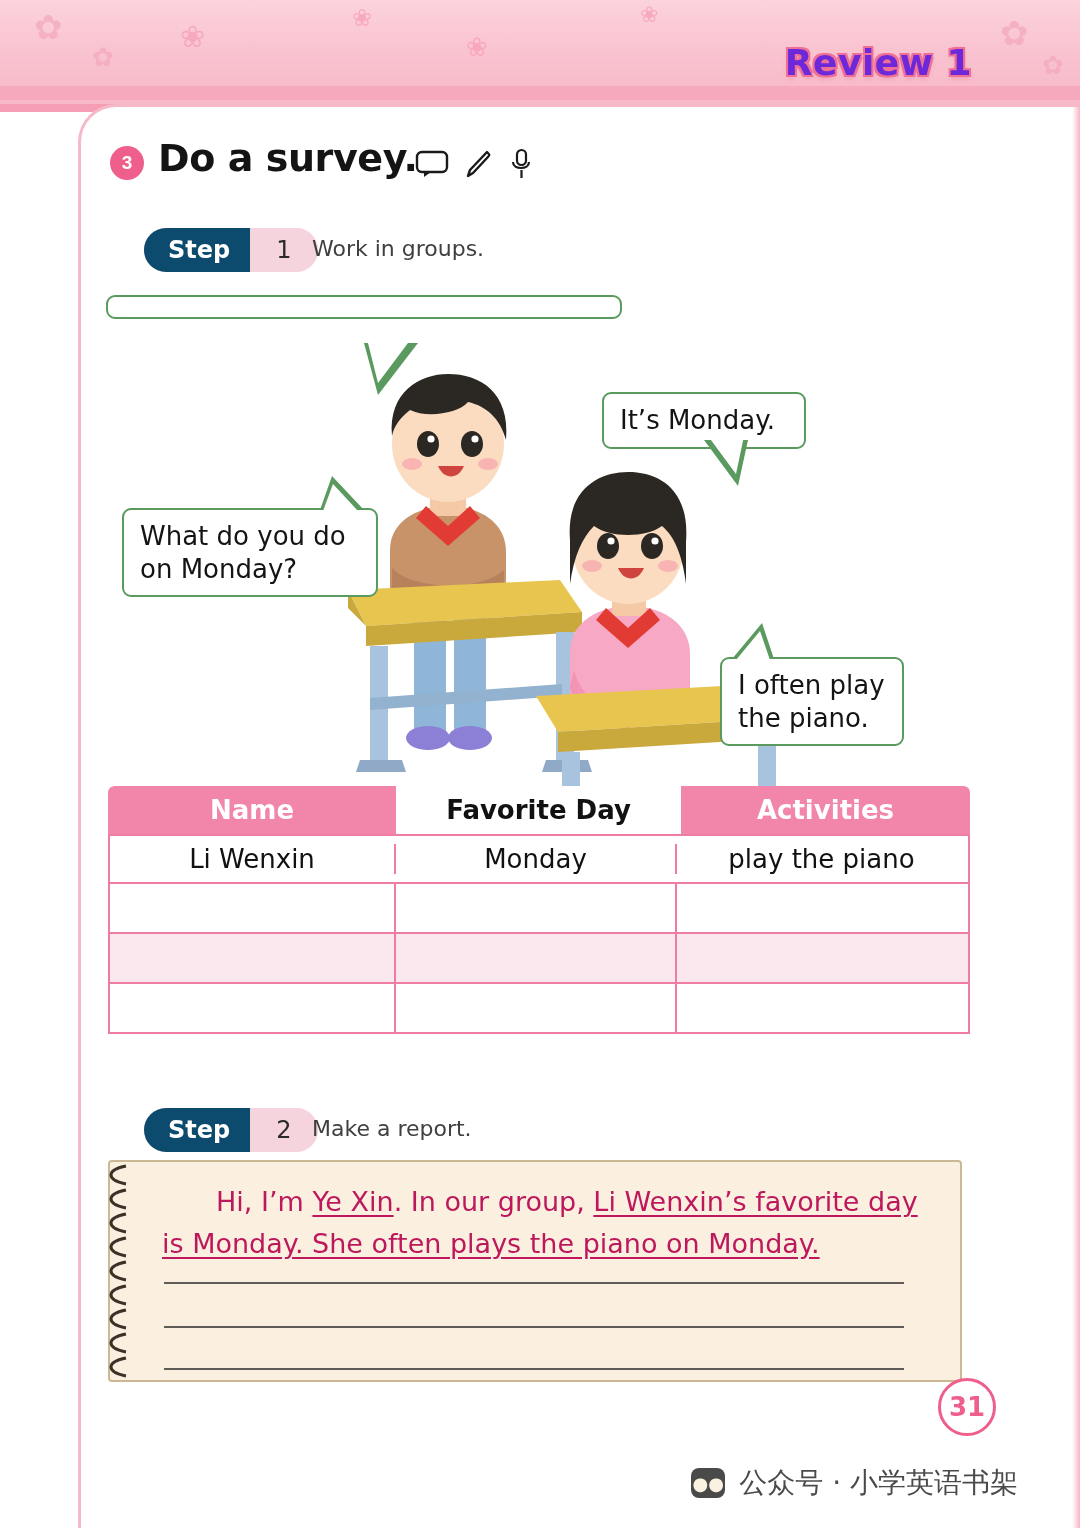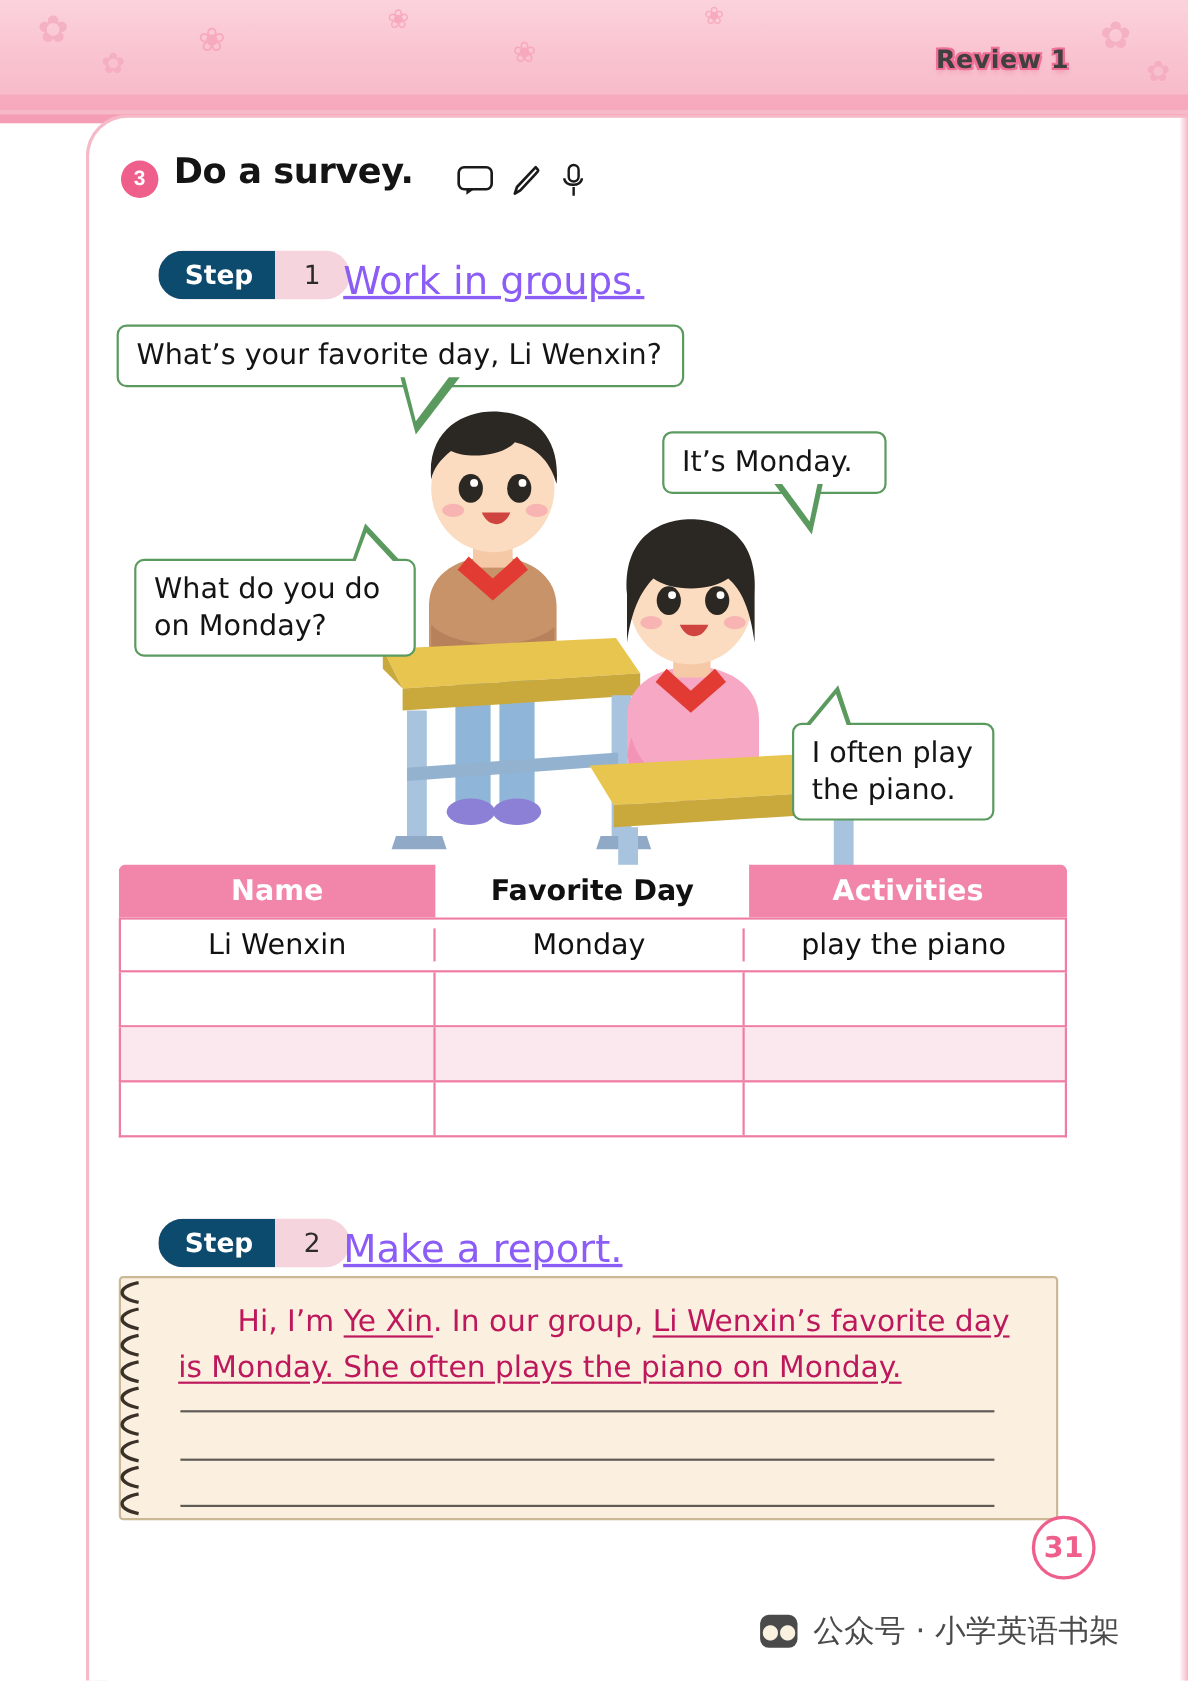--- a/index.html
+++ b/index.html
@@ -43,23 +43,23 @@
   .flower {
     position: absolute;
     color: #f4a7bd;
     font-size: 34px;
     opacity: .7;
     line-height: 1;
   }
   .review-title {
     position: absolute;
     right: 108px; top: 42px;
-    font-size: 23px;
+    font-size: 36px;
     font-weight: bold;
-    color: #404040;
+    color: #6d28d9;
     letter-spacing: .5px;
     text-shadow:
       -2px -2px 0 #ef6f96, 2px -2px 0 #ef6f96,
       -2px 2px 0 #ef6f96, 2px 2px 0 #ef6f96,
       0 3px 5px rgba(220,90,130,.35);
     font-family: "DejaVu Sans", sans-serif;
   }
 
   
   .page-body {
@@ -87,21 +87,21 @@
     border-radius: 50%;
     background: #ef5f8c;
     color: #fff;
     font-size: 19px;
     font-weight: bold;
     display: flex; align-items: center; justify-content: center;
   }
   .activity-title {
     position: absolute;
     left: 158px; top: 136px;
-    font-size: 32px;
+    font-size: 38px;
     font-weight: bold;
     color: #141414;
     font-family: "DejaVu Sans", sans-serif;
     letter-spacing: -.4px;
     text-align: center;
   }
   .icon-row {
     position: absolute;
     left: 415px; top: 148px;
     display: flex;
@@ -132,24 +132,23 @@
   .step-chip .step-num {
     background: #f6d4de;
     color: #2b2b2b;
     font-size: 24px;
     padding: 0 26px;
     display: flex; align-items: center;
     font-family: "DejaVu Sans", sans-serif;
   }
   .step-text {
     position: absolute;
-    font-size: 35px;
-    color: #8b5cf6;
-    font-family: "DejaVu Sans", sans-serif;
-    text-decoration: underline;
+    font-size: 22px;
+    color: #404040;
+    font-family: "DejaVu Sans", sans-serif;
   }
   #step1-chip { left: 144px; top: 228px; }
   #step1-text { left: 312px; top: 236px; }
   #step2-chip { left: 144px; top: 1108px; }
   #step2-text { left: 312px; top: 1116px; }
 
   
   .bubble {
     position: absolute;
     border: 2px solid #5b9a5f;
@@ -448,21 +447,20 @@
     <path d="M288 228 C294 242 308 242 314 228 Z" fill="#d0443f"></path>
 
     <path d="M206 356 L430 344 L452 378 L228 392 Z" fill="#e8c54f"></path>
     <path d="M228 392 L452 378 L452 398 L228 412 Z" fill="#c9a83c"></path>
     <path d="M232 412 L232 452 L250 452 L250 412 Z" fill="#a8c3dd"></path>
     <path d="M428 398 L428 452 L446 452 L446 398 Z" fill="#a8c3dd"></path>
   </svg>
 </div>
 
 <div class="bubble" id="bubble-q1">
-  <span>What’s your favorite day, Li Wenxin?</span>
   <span class="tail"></span>
   <span class="tail-in"></span>
 </div>
 
 <div class="bubble" id="bubble-a1">
   <span>It’s Monday.</span>
   <span class="tail"></span>
   <span class="tail-in"></span>
 </div>
 

